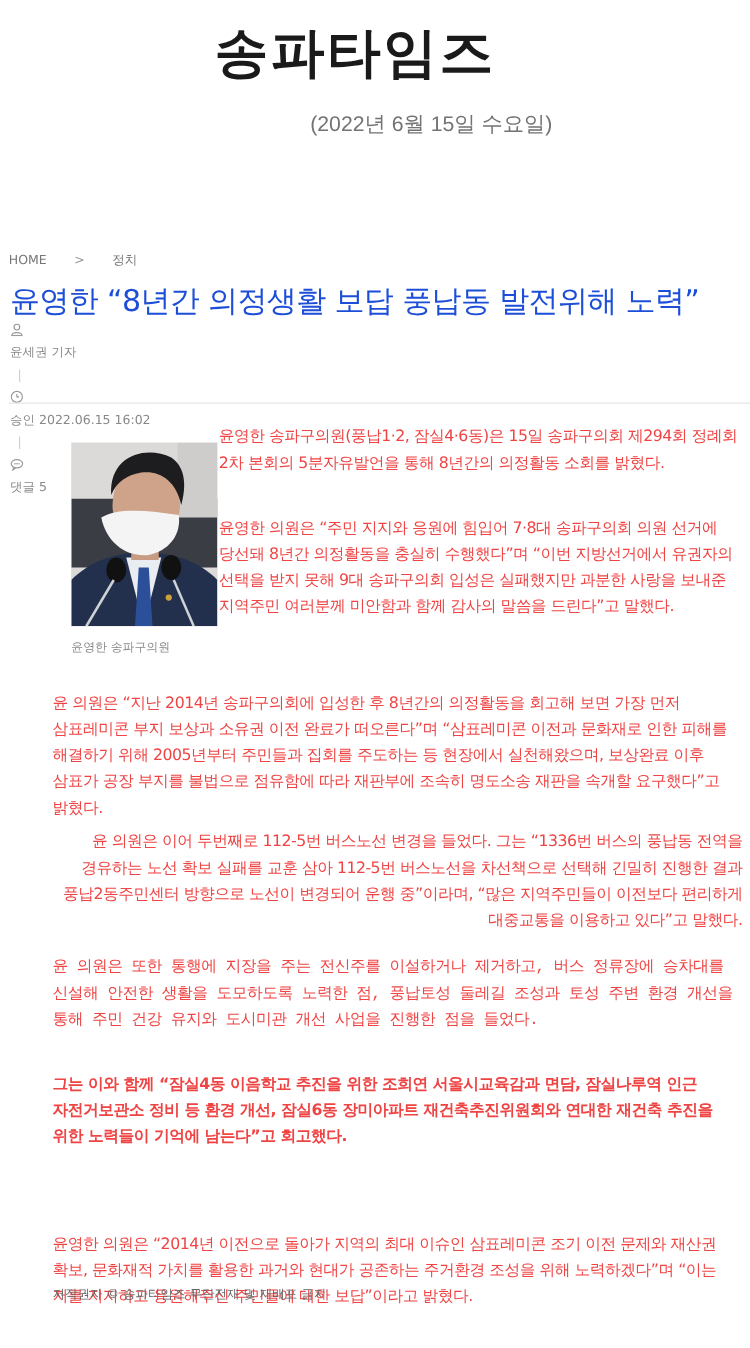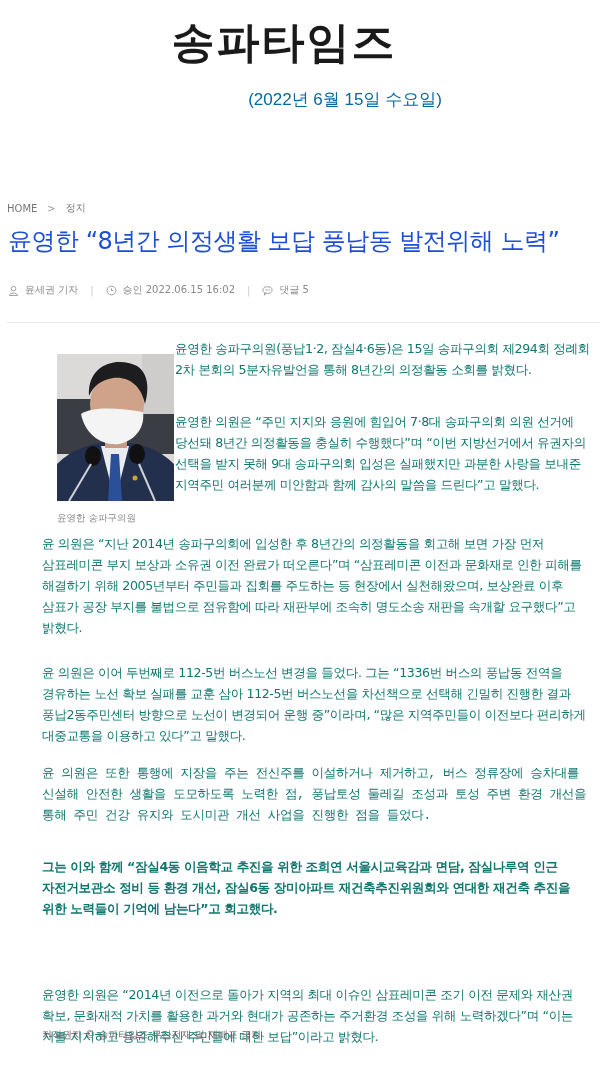--- a/index.html
+++ b/index.html
@@ -8,53 +8,53 @@
     font-family: "DejaVu Sans", "Liberation Sans", sans-serif;
     color: #333333;
   }
   .masthead {
     position: absolute; left: 0; top: 14px; width: 492px; text-align: center;
     font-size: 43px; font-weight: bold; color: #1a1a1a; letter-spacing: 2px;
     padding-left: 76px; box-sizing: border-box;
   }
   .dateline {
     position: absolute; left: 0; top: 88px; width: 600px; text-align: center;
-    font-size: 17px; color: #0369a1; padding-left: 90px; box-sizing: border-box;
+    font-size: 17px; color: #737373; padding-left: 90px; box-sizing: border-box;
     font-family: "Liberation Sans", sans-serif;
   }
   .breadcrumb {
     position: absolute; left: 7px; top: 201px; font-size: 10px; color: #777;
-    display: flex; align-items: center; gap: 10px;
+    display: flex; align-items: center; gap: 22px;
   }
   .breadcrumb .sep { color: #999; font-size: 10px; }
   .title {
     position: absolute; left: 8px; top: 225px; font-size: 24px; color: #1d4ed8;
     letter-spacing: -0.5px; white-space: nowrap;
   }
   .meta {
-    position: absolute; left: 8px; top: 283px; font-size: 10px; color: #888;
-    display: flex; align-items: center; gap: 6px; white-space: nowrap;
+    position: absolute; left: 8px; top: 258px; font-size: 10px; color: #888;
+    display: flex; gap: 6px; white-space: nowrap; flex-direction: column;
   }
   .meta .icon { display: inline-block; width: 11px; height: 11px; vertical-align: middle; }
   .meta .divider { color: #ccc; margin: 0 6px; }
   .hr {
     position: absolute; left: 7px; top: 322px; width: 593px; height: 1px; background: #e6e6e6;
   }
   .photo-wrap {
     position: absolute; left: 41px; top: 338px; width: 117px;
   }
   .photo {
     width: 117px; height: 147px; overflow: hidden; position: relative;
     background: linear-gradient(#e6e4e2, #d8d6d4);
   }
   .caption {
     margin-top: 11px; font-size: 9.5px; color: #888; white-space: nowrap;
   }
   .para {
-    position: absolute; font-size: 12.6px; line-height: 21px; color: #0f766e;
+    position: absolute; font-size: 12.6px; line-height: 21px; color: #ef4444;
     letter-spacing: -0.4px; word-break: keep-all; margin: 0;
   }
   .p-right { left: 175px; width: 416px; }
   .p-full { left: 42px; width: 552px; }
   .copyright {
     position: absolute; left: 42px; top: 1028px; font-size: 10px; color: #666;
   }
 </style>
 </head>
 <body>
@@ -119,19 +119,19 @@
       <line x1="34" y1="110" x2="12" y2="147" stroke="#cfd2d6" stroke-width="2"></line>
       <line x1="82" y1="110" x2="98" y2="147" stroke="#cfd2d6" stroke-width="2"></line>
       <circle cx="78" cy="124" r="2.5" fill="#c9a23a"></circle>
     </svg>
   </div>
   <figcaption class="caption">윤영한 송파구의원</figcaption>
 </figure>
 
 <p class="para p-right" style="top:338px;">윤영한 송파구의원(풍납1·2, 잠실4·6동)은 15일 송파구의회 제294회 정례회 2차 본회의 5분자유발언을 통해 8년간의 의정활동 소회를 밝혔다.</p>
 <p class="para p-right" style="top:411px;">윤영한 의원은 “주민 지지와 응원에 힘입어 7·8대 송파구의회 의원 선거에 당선돼 8년간 의정활동을 충실히 수행했다”며 “이번 지방선거에서 유권자의 선택을 받지 못해 9대 송파구의회 입성은 실패했지만 과분한 사랑을 보내준 지역주민 여러분께 미안함과 함께 감사의 말씀을 드린다”고 말했다.</p>
-<p class="para p-full" style="top:533px;">윤 의원은 “지난 2014년 송파구의회에 입성한 후 8년간의 의정활동을 회고해 보면 가장 먼저 삼표레미콘 부지 보상과 소유권 이전 완료가 떠오른다”며 “삼표레미콘 이전과 문화재로 인한 피해를 해결하기 위해 2005년부터 주민들과 집회를 주도하는 등 현장에서 실천해왔으며, 보상완료 이후 삼표가 공장 부지를 불법으로 점유함에 따라 재판부에 조속히 명도소송 재판을 속개할 요구했다”고 밝혔다.</p>
-<p class="para p-full" style="top:662px;">윤 의원은 이어 두번째로 112-5번 버스노선 변경을 들었다. 그는 “1336번 버스의 풍납동 전역을 경유하는 노선 확보 실패를 교훈 삼아 112-5번 버스노선을 차선책으로 선택해 긴밀히 진행한 결과 풍납2동주민센터 방향으로 노선이 변경되어 운행 중”이라며, “많은 지역주민들이 이전보다 편리하게 대중교통을 이용하고 있다”고 말했다.</p>
+<p class="para p-full" style="top:551px;">윤 의원은 “지난 2014년 송파구의회에 입성한 후 8년간의 의정활동을 회고해 보면 가장 먼저 삼표레미콘 부지 보상과 소유권 이전 완료가 떠오른다”며 “삼표레미콘 이전과 문화재로 인한 피해를 해결하기 위해 2005년부터 주민들과 집회를 주도하는 등 현장에서 실천해왔으며, 보상완료 이후 삼표가 공장 부지를 불법으로 점유함에 따라 재판부에 조속히 명도소송 재판을 속개할 요구했다”고 밝혔다.</p>
+<p class="para p-full" style="top:662px;text-align:right;">윤 의원은 이어 두번째로 112-5번 버스노선 변경을 들었다. 그는 “1336번 버스의 풍납동 전역을 경유하는 노선 확보 실패를 교훈 삼아 112-5번 버스노선을 차선책으로 선택해 긴밀히 진행한 결과 풍납2동주민센터 방향으로 노선이 변경되어 운행 중”이라며, “많은 지역주민들이 이전보다 편리하게 대중교통을 이용하고 있다”고 말했다.</p>
 <p class="para p-full" style="top:764px;font-family:Liberation Mono, monospace;">윤 의원은 또한 통행에 지장을 주는 전신주를 이설하거나 제거하고, 버스 정류장에 승차대를 신설해 안전한 생활을 도모하도록 노력한 점, 풍납토성 둘레길 조성과 토성 주변 환경 개선을 통해 주민 건강 유지와 도시미관 개선 사업을 진행한 점을 들었다.</p>
 <p class="para p-full" style="top:856px;font-weight:bold;">그는 이와 함께 “잠실4동 이음학교 추진을 위한 조희연 서울시교육감과 면담, 잠실나루역 인근 자전거보관소 정비 등 환경 개선, 잠실6동 장미아파트 재건축추진위원회와 연대한 재건축 추진을 위한 노력들이 기억에 남는다”고 회고했다.</p>
 <p class="para p-full" style="top:948px;margin-top:36px;">윤영한 의원은 “2014년 이전으로 돌아가 지역의 최대 이슈인 삼표레미콘 조기 이전 문제와 재산권 확보, 문화재적 가치를 활용한 과거와 현대가 공존하는 주거환경 조성을 위해 노력하겠다”며 “이는 저를 지지하고 응원해주신 주민들에 대한 보답”이라고 밝혔다.</p>
 
 <div class="copyright">저작권자 © 송파타임즈 무단전재 및 재배포 금지</div>
 
 </body></html>

